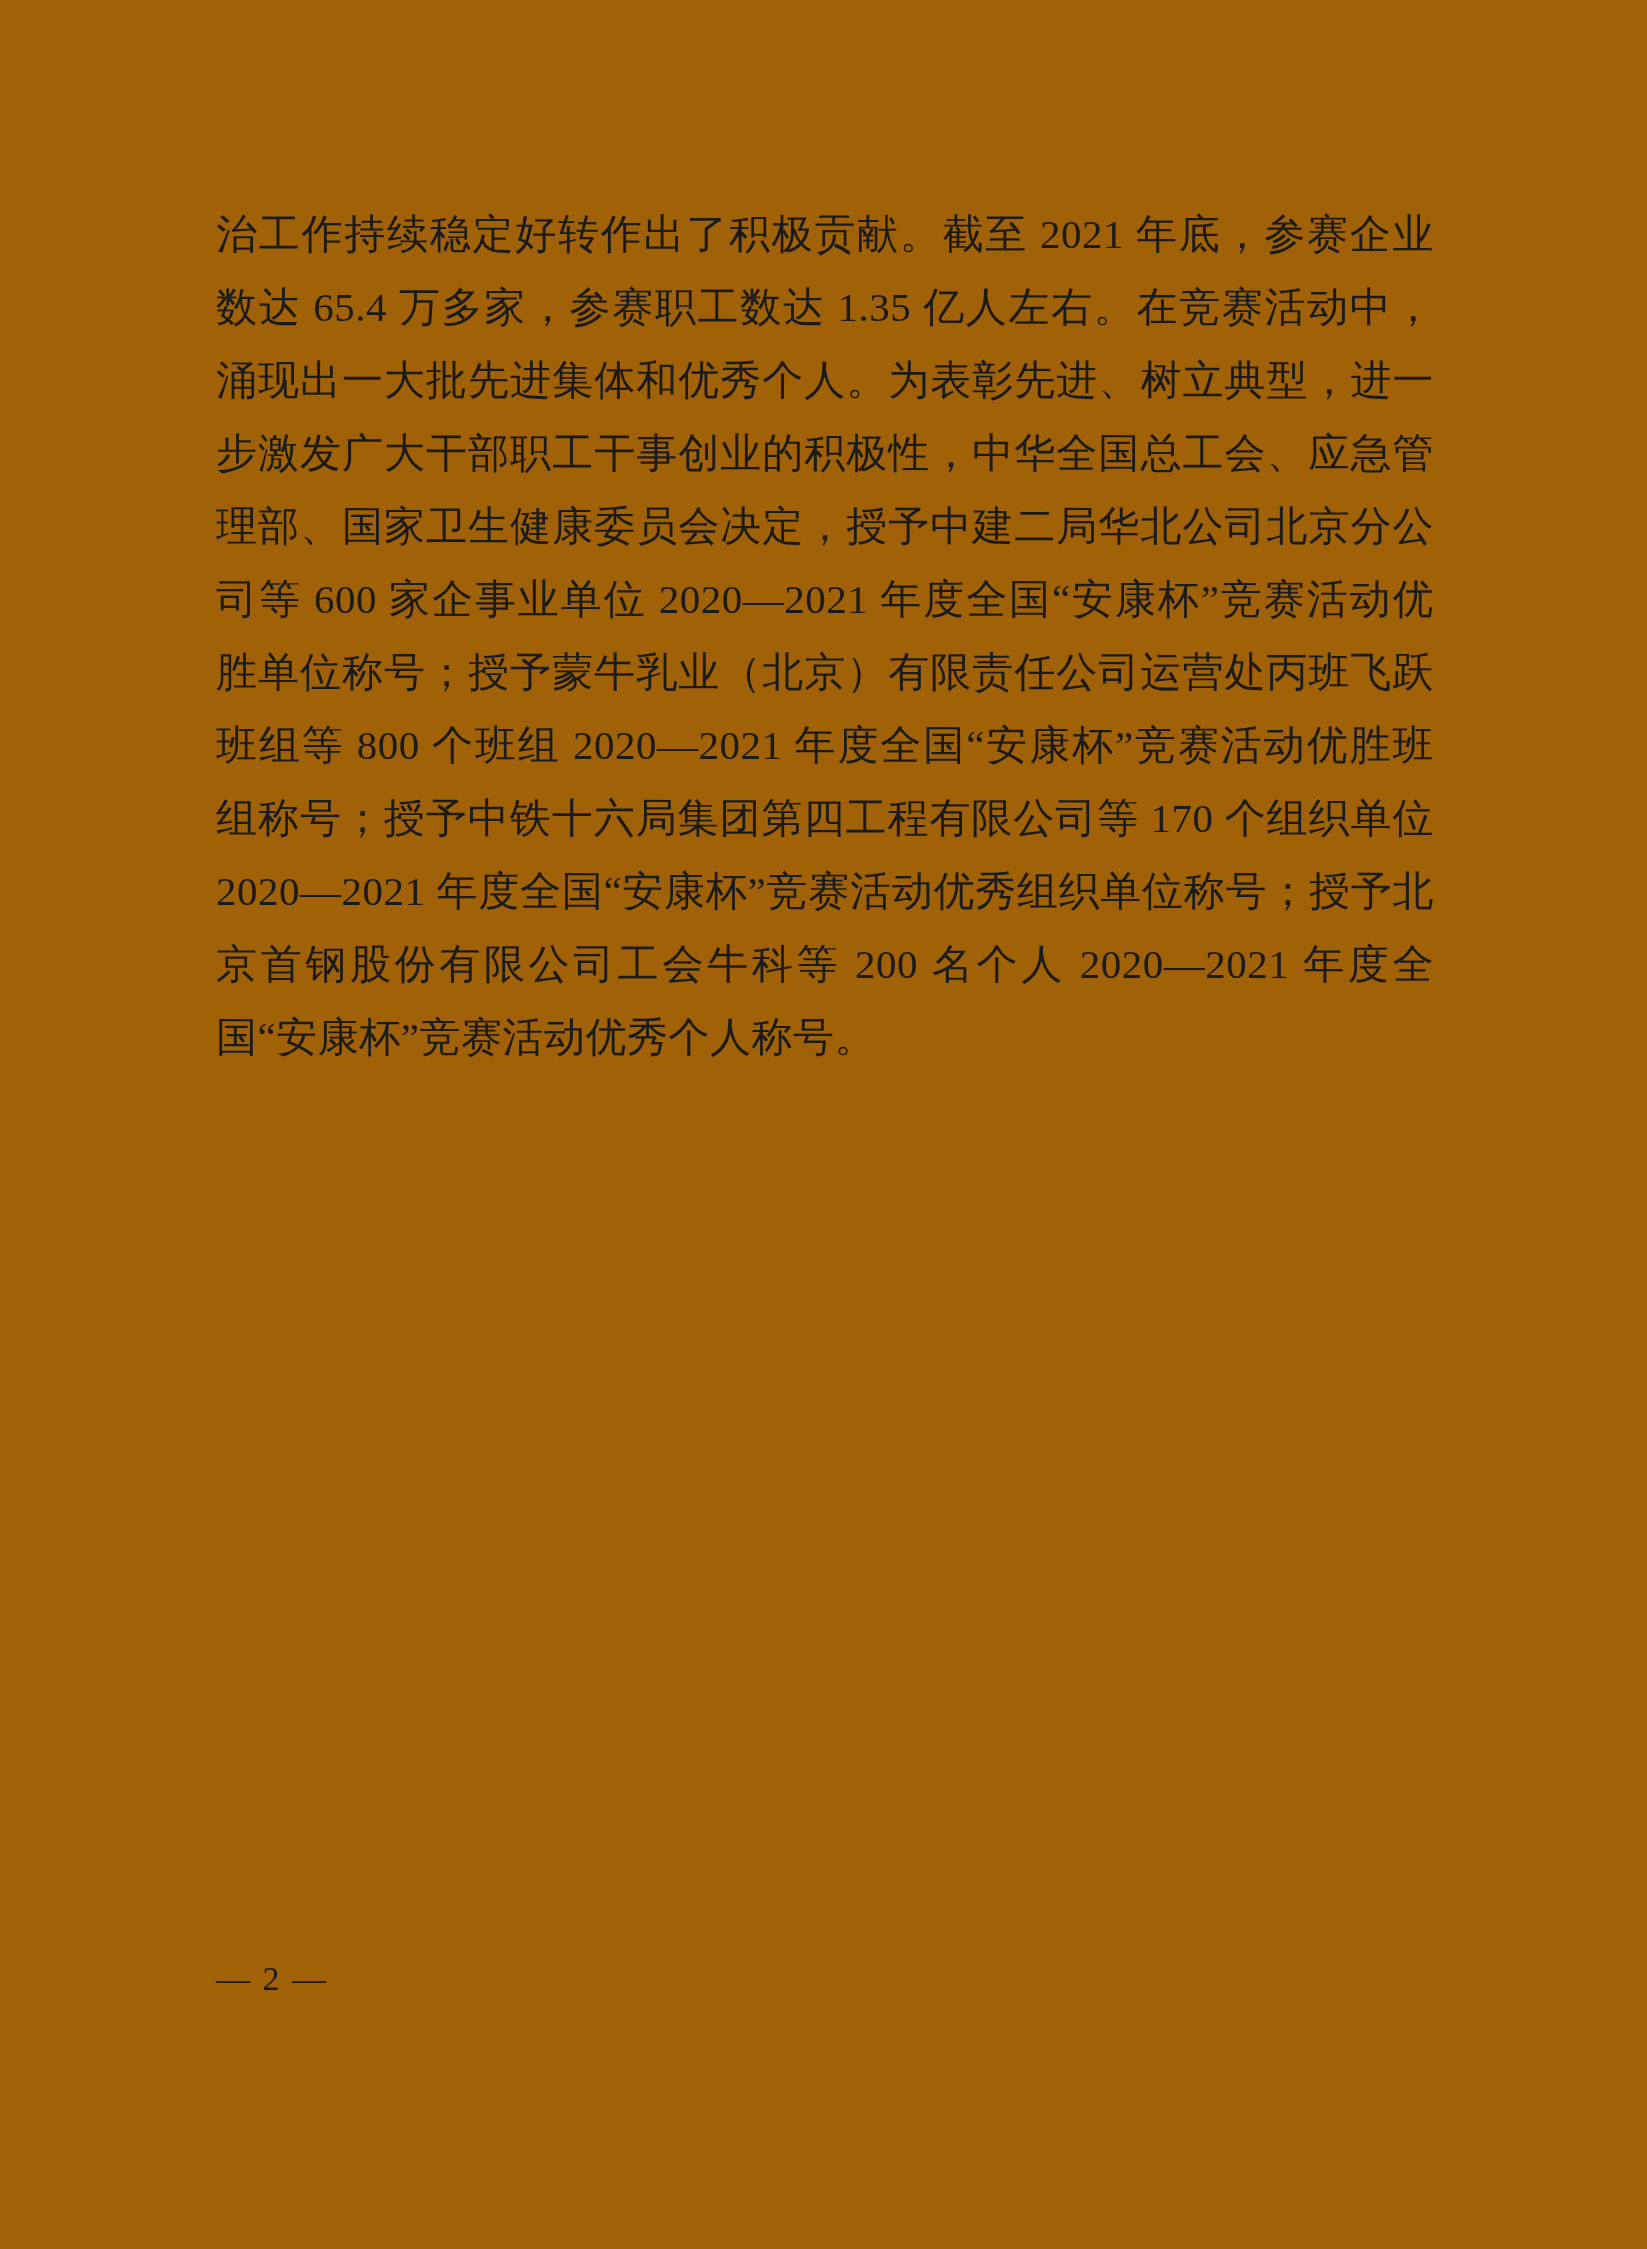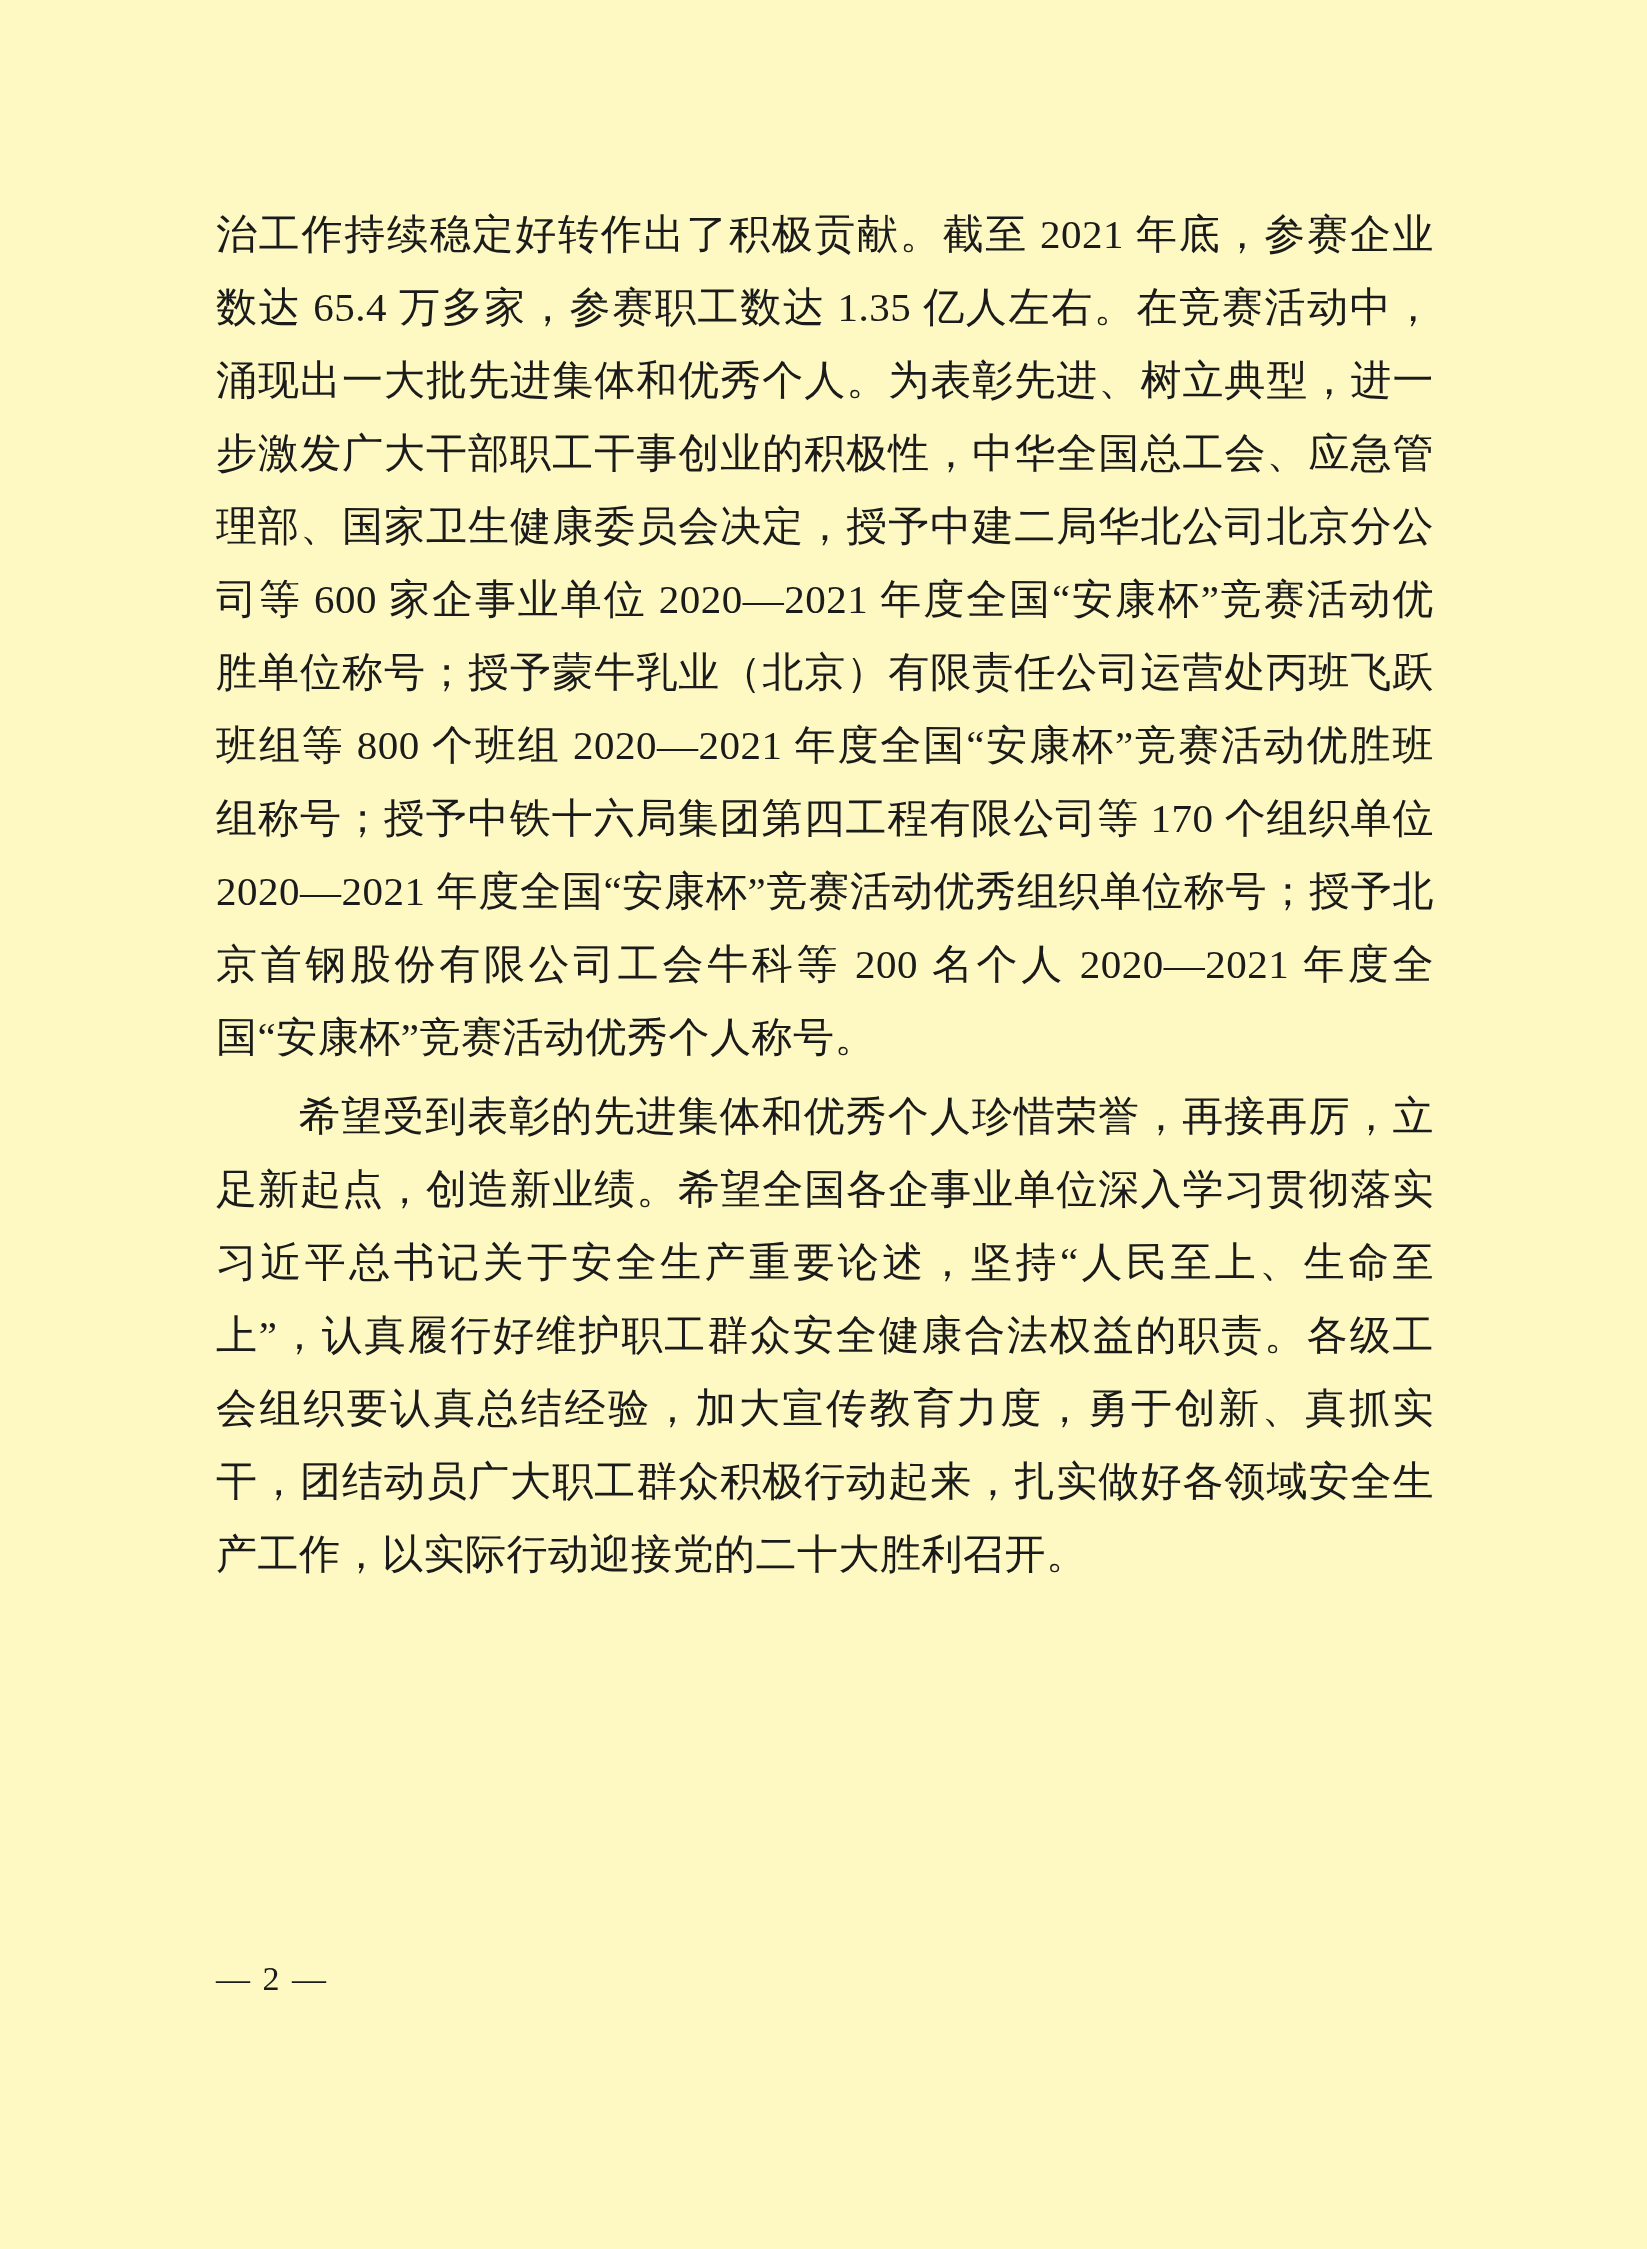--- a/index.html
+++ b/index.html
@@ -11,21 +11,21 @@
     width: 1647px;
     height: 2249px;
     font-family: "Liberation Serif", "DejaVu Serif", serif;
     color: #1a1a1a;
     position: relative;
     overflow: hidden;
   }
   .page {
     position: absolute;
     inset: 0;
-    background: #fef9c3;
+    background: #a16207;
   }
   .page-body {
     position: absolute;
     left: 216px;
     top: 198px;
     width: 1218px;
   }
   .para {
     font-size: 41px;
     line-height: 73px;
@@ -50,17 +50,16 @@
     text-align: left;
     font-family: "Liberation Serif", "DejaVu Serif", serif;
   }
 </style>
 </head>
 <body>
 
 <div class="page">
   <div class="page-body">
     <p class="para">治工作持续稳定好转作出了积极贡献。截至 2021 年底，参赛企业数达 65.4 万多家，参赛职工数达 1.35 亿人左右。在竞赛活动中，涌现出一大批先进集体和优秀个人。为表彰先进、树立典型，进一步激发广大干部职工干事创业的积极性，中华全国总工会、应急管理部、国家卫生健康委员会决定，授予中建二局华北公司北京分公司等 600 家企事业单位 2020—2021 年度全国“安康杯”竞赛活动优胜单位称号；授予蒙牛乳业（北京）有限责任公司运营处丙班飞跃班组等 800 个班组 2020—2021 年度全国“安康杯”竞赛活动优胜班组称号；授予中铁十六局集团第四工程有限公司等 170 个组织单位 2020—2021 年度全国“安康杯”竞赛活动优秀组织单位称号；授予北京首钢股份有限公司工会牛科等 200 名个人 2020—2021 年度全国“安康杯”竞赛活动优秀个人称号。</p>
-    <p class="para indent">希望受到表彰的先进集体和优秀个人珍惜荣誉，再接再厉，立足新起点，创造新业绩。希望全国各企事业单位深入学习贯彻落实习近平总书记关于安全生产重要论述，坚持“人民至上、生命至上”，认真履行好维护职工群众安全健康合法权益的职责。各级工会组织要认真总结经验，加大宣传教育力度，勇于创新、真抓实干，团结动员广大职工群众积极行动起来，扎实做好各领域安全生产工作，以实际行动迎接党的二十大胜利召开。</p>
   </div>
   <div class="page-number">— 2 —</div>
 </div>
 
 
 </body></html>

